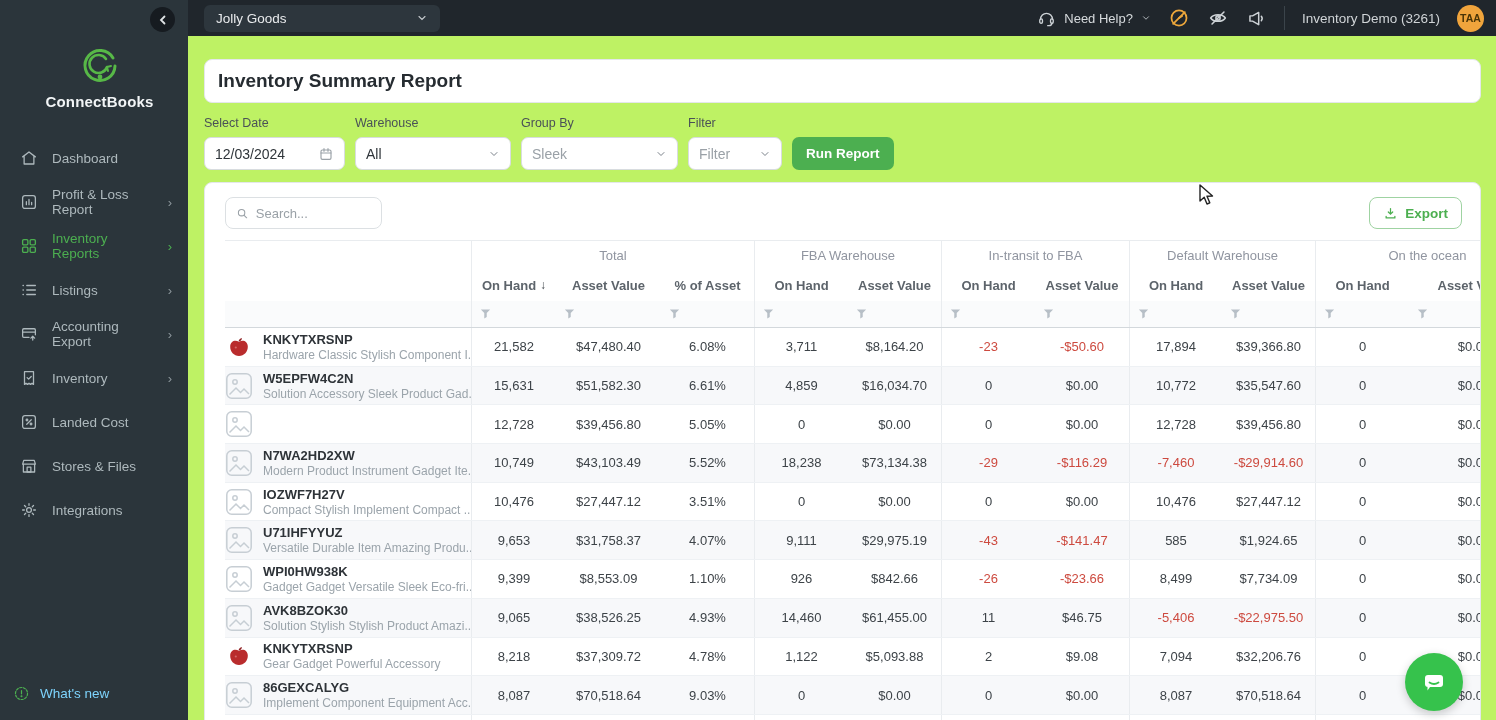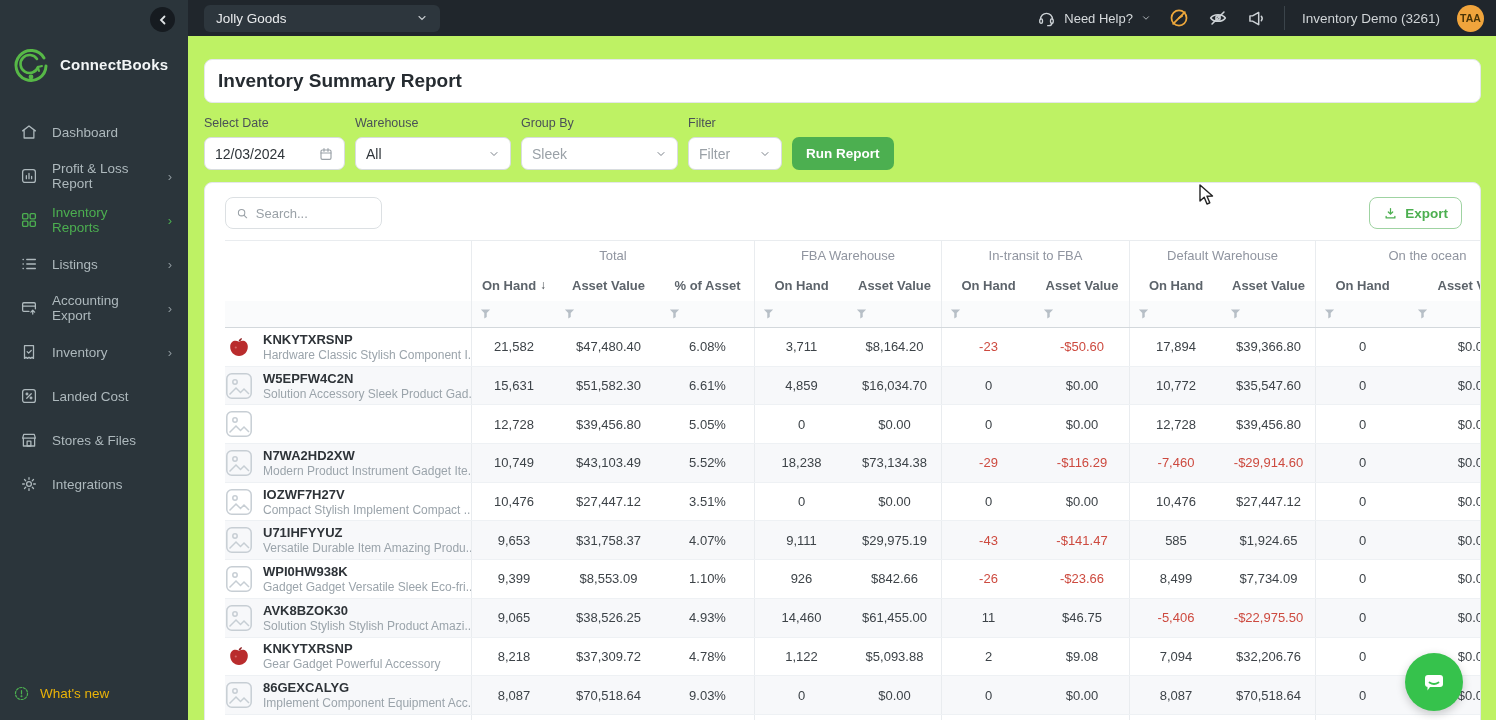--- a/index.html
+++ b/index.html
@@ -3,30 +3,30 @@
 <meta charset="utf-8">
 <style>
   * { margin:0; padding:0; box-sizing:border-box; }
   html,body { width:1496px; height:720px; overflow:hidden; }
   body { font-family:"Liberation Sans", sans-serif; background:#f2f3f5; }
   .app { position:relative; width:1496px; height:720px; display:flex; overflow:hidden; }
 
   
   .sidebar { position:relative; width:188px; height:720px; background:#2b353b; flex:0 0 188px; color:#aeb9bd; }
   .collapse-btn { position:absolute; top:7px; right:13px; width:25px; height:25px; border-radius:50%; background:#161b20; display:flex; align-items:center; justify-content:center; cursor:pointer; }
-  .brand { display:flex; align-items:center; gap:9px; padding:44px 0 0 11px; }
+  .brand { display:flex; align-items:center; gap:9px; padding:44px 0 0 11px;flex-direction:column; }
   .brand-name { color:#f2f5f6; font-size:15px; font-weight:700; letter-spacing:.2px; }
   .menu { margin-top:26px; }
   .menu-item { height:44px; display:flex; align-items:center; gap:14px; padding:0 16px 0 20px; font-size:13.5px; cursor:pointer; }
   .menu-item .mi-label { flex:1; }
   .menu-item svg { flex:0 0 18px; }
   .menu-item.active { color:#4caf50; }
   .chev { color:#8d979c; font-size:13px; }
   .menu-item.active .chev { color:#4caf50; }
-  .whats-new { position:absolute; left:13px; bottom:18px; display:flex; align-items:center; gap:10px; color:#eab308; font-size:13.5px; cursor:pointer; }
+  .whats-new { position:absolute; left:13px; bottom:18px; display:flex; align-items:center; gap:10px; color:#7dd3fc; font-size:13.5px; cursor:pointer; }
 
   
   .main { flex:1; display:flex; flex-direction:column; min-width:0; }
   .topbar { height:36px; background:#20262c; display:flex; align-items:center; padding:0 12px 0 16px; flex:0 0 36px; }
   .company-select { width:236px; height:27px; background:#2d363d; border-radius:6px; display:flex; align-items:center; justify-content:space-between; padding:0 12px; color:#e9ebed; font-size:13.5px; cursor:pointer; }
   .tb-right { margin-left:auto; display:flex; align-items:center; gap:17px; }
   .need-help { display:flex; align-items:center; gap:8px; color:#d7dbde; font-size:13px; cursor:pointer; }
   .tb-icon { display:flex; align-items:center; cursor:pointer; }
   .tb-divider { width:1px; height:24px; background:#3b444b; }
   .account-name { color:#d0d4d7; font-size:13.5px; }

